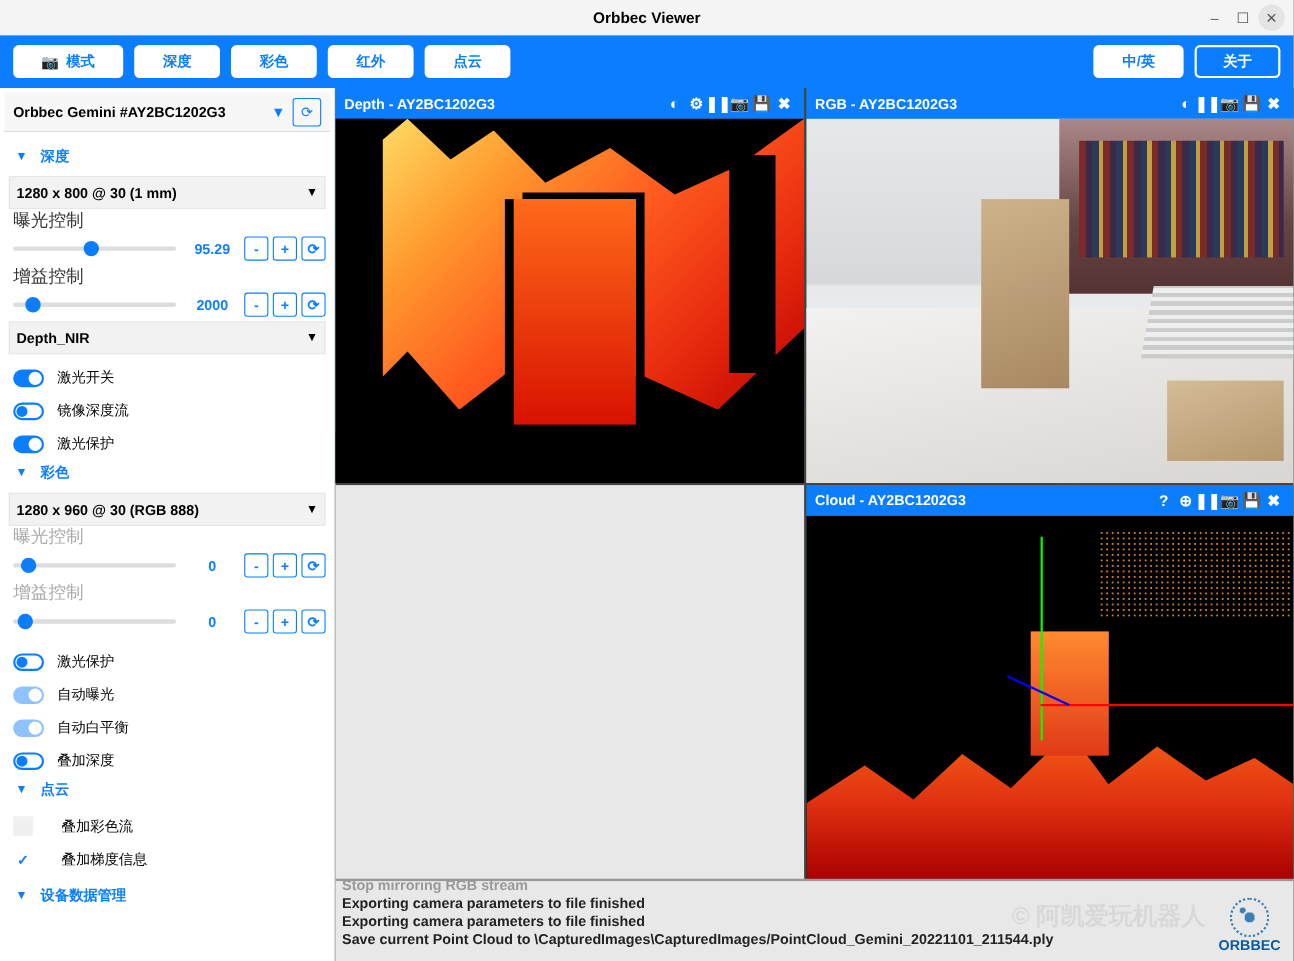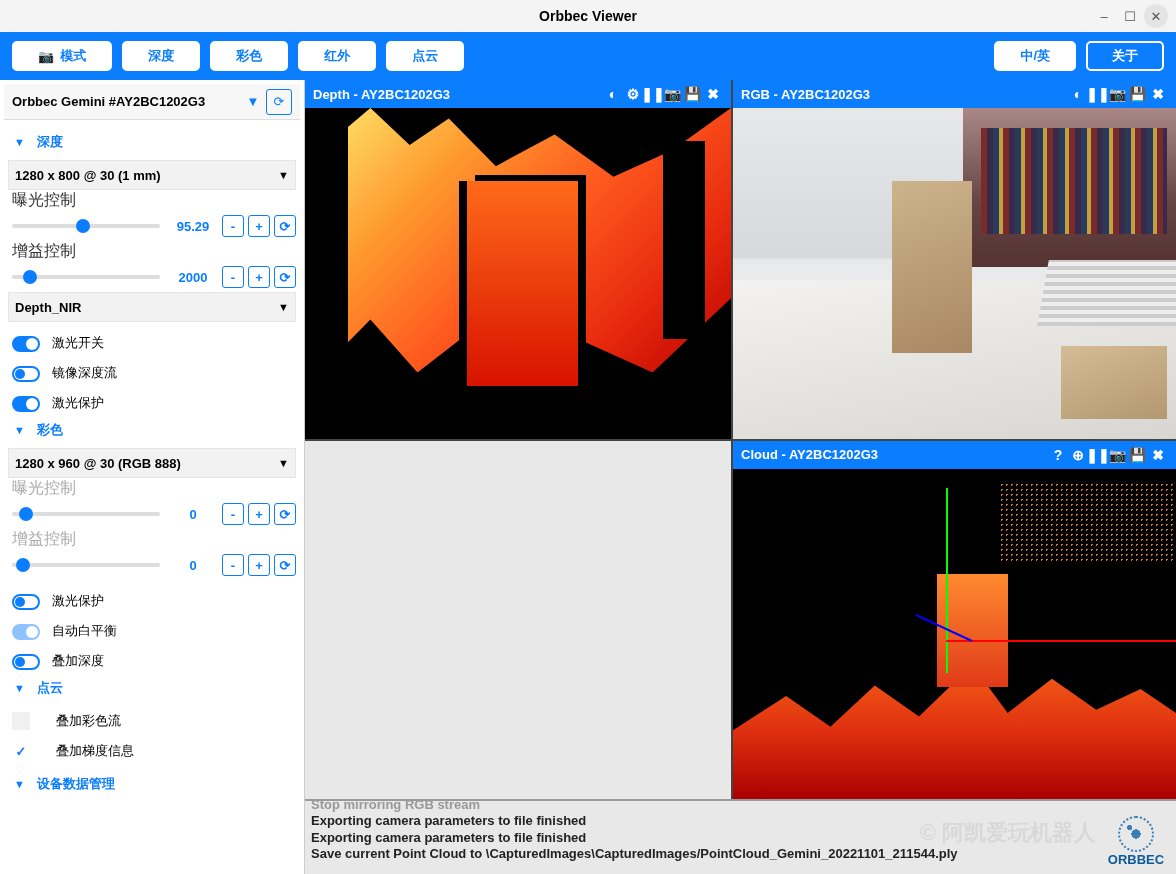--- a/index.html
+++ b/index.html
@@ -198,20 +198,24 @@
         <div class="mini">-</div>
         <div class="mini">+</div>
         <div class="mini">⟳</div>
       </div>
       <div class="toggle-row">
           <span class="toggle off"></span>
           <span class="tlabel">激光保护</span>
         </div>
       <div class="toggle-row">
           <span class="toggle on light"></span>
+          <span class="tlabel">自动曝光</span>
+        </div>
+      <div class="toggle-row">
+          <span class="toggle on light"></span>
           <span class="tlabel">自动白平衡</span>
         </div>
       <div class="toggle-row">
           <span class="toggle off"></span>
           <span class="tlabel">叠加深度</span>
         </div>
 
       <div class="section-hdr">
         <span class="tri">▼</span>
         <span>点云</span>

